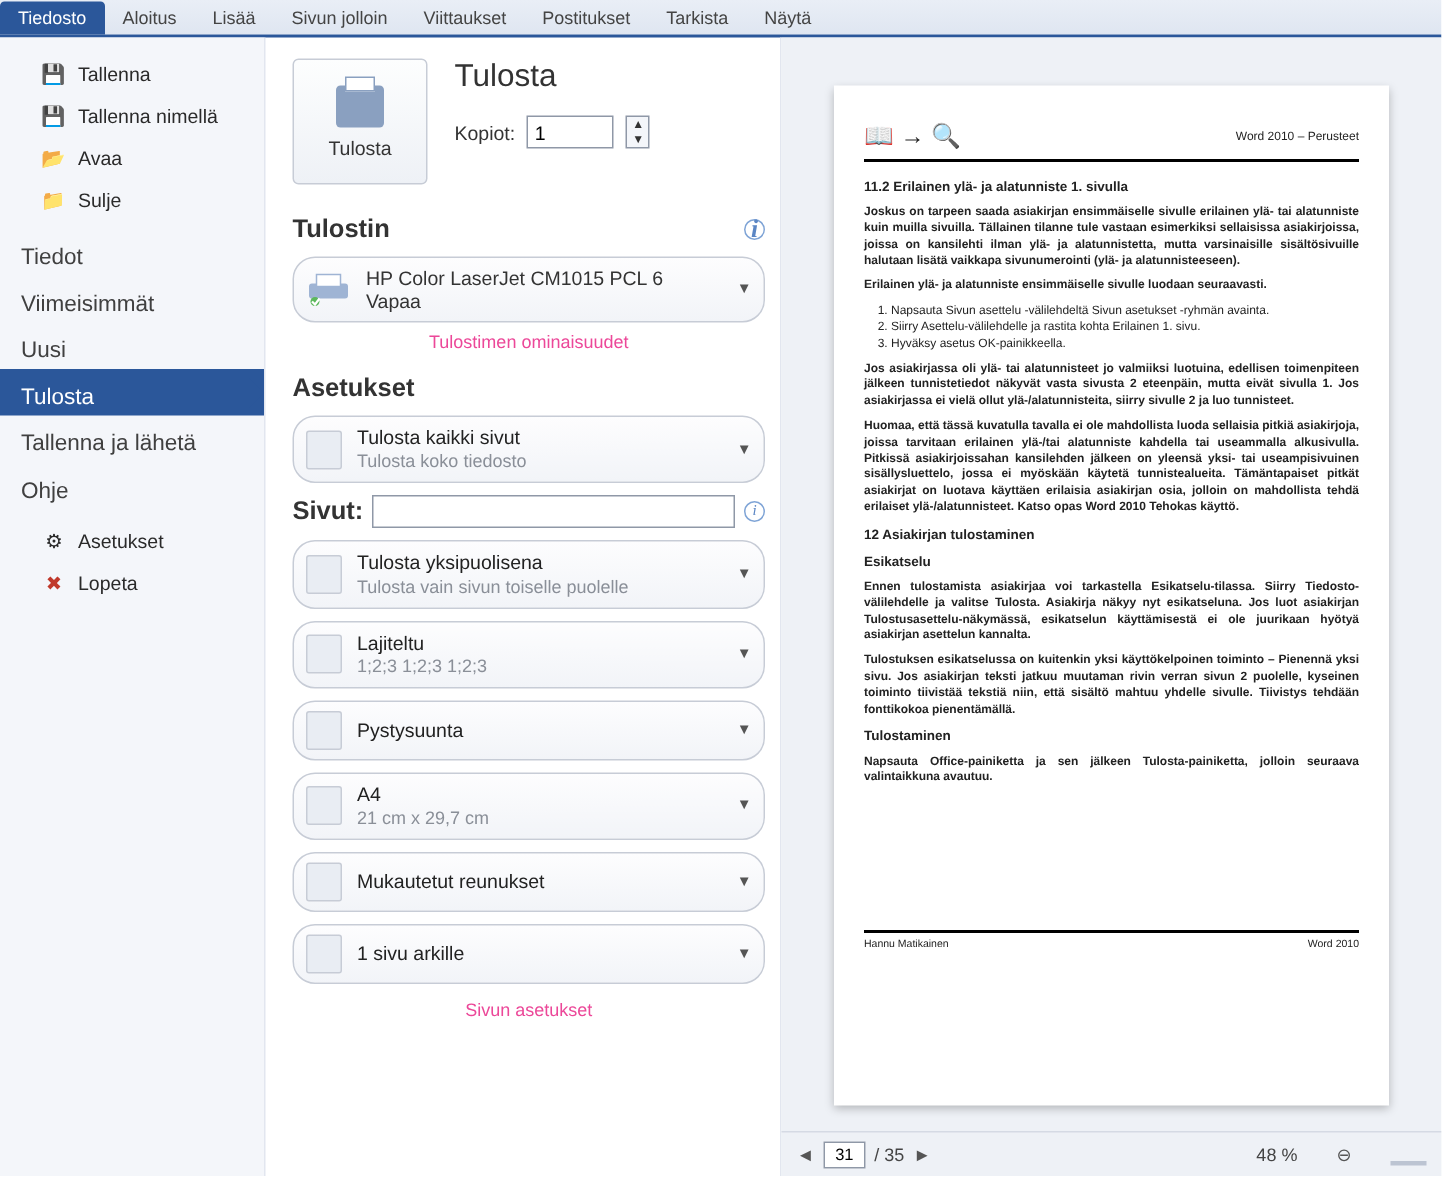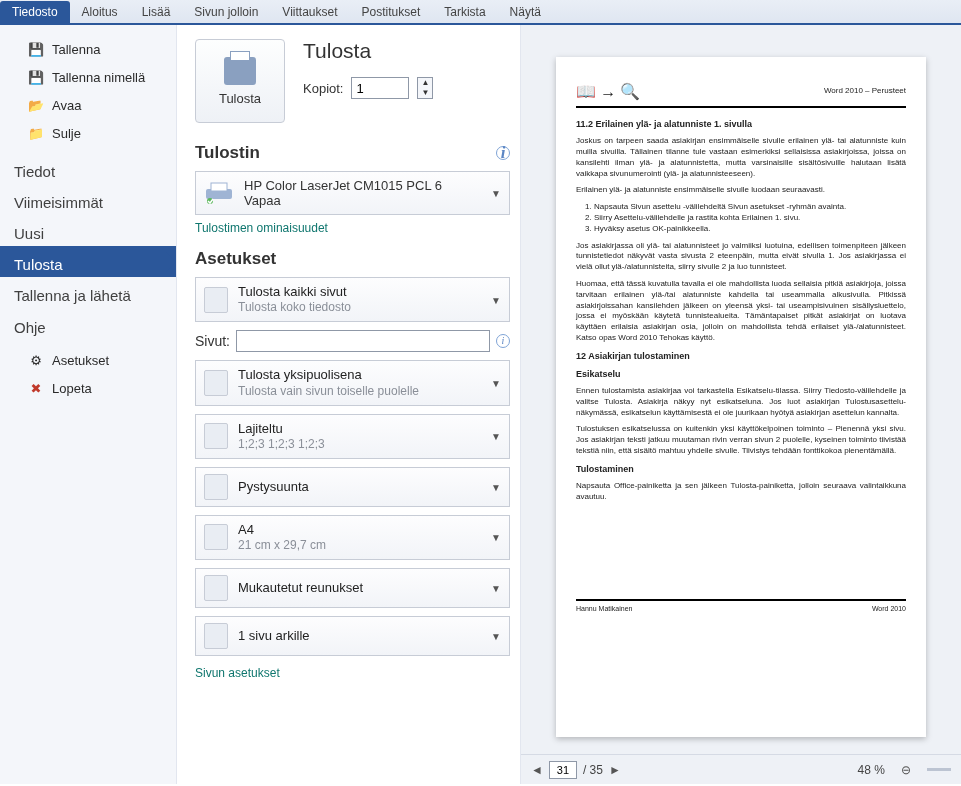--- a/index.html
+++ b/index.html
@@ -33,46 +33,46 @@
 .print-btn .pico::before { content:""; position:absolute; top:-6px; left:6px; right:6px; height:8px; background:#fff; border:1px solid #8aa0c0; }
 .copies { display:flex; align-items:center; gap:8px; margin-top:14px; }
 .copies input { width: 58px; height: 22px; border:1px solid #8f98a7; padding:0 4px; font-size:13px; }
 .spin { display:flex; flex-direction:column; border:1px solid #8f98a7; }
 .spin div { width:14px; height:10px; font-size:8px; line-height:10px; text-align:center; background:#f4f6fa; cursor:pointer; }
 
 .section-h { display:flex; align-items:center; justify-content:space-between; margin-top: 20px; }
 .section-h span { font-size: 17px; font-weight: 700; }
 .info-i { width:14px; height:14px; border:1px solid #7fa4d6; border-radius:50%; color:#5b86c4; font-size:10px; line-height:12px; text-align:center; font-style: italic; font-family: serif; }
 
-.printer-box, .opt-box { margin-top:8px; border:1px solid #c7ccd6; border-radius:0; background:linear-gradient(#fdfdfe,#f2f4f8); padding:6px 8px; display:flex; align-items:center; gap:10px; position:relative; cursor:pointer; }
+.printer-box, .opt-box { margin-top:8px; border:1px solid #c7ccd6; border-radius:15px; background:linear-gradient(#fdfdfe,#f2f4f8); padding:6px 8px; display:flex; align-items:center; gap:10px; position:relative; cursor:pointer; }
 .printer-box .drop, .opt-box .drop { position:absolute; right:8px; top:50%; transform:translateY(-50%); font-size:10px; color:#555; }
 .opt-box .oicon { width:24px; height:26px; background:#e9edf3; border:1px solid #c7ccd6; border-radius:2px; flex:none; }
 .opt-box .two { line-height:1.25; }
 .opt-box .two .t1 { color:#222; }
 .opt-box .two .t2 { color:#8a8f98; font-size:12px; }
-.link { color:#0f766e; font-size:12px; cursor:pointer; text-align:left; margin-top:6px; }
+.link { color:#ec4899; font-size:12px; cursor:pointer; text-align:center; margin-top:6px; }
 .row { display:flex; align-items:center; gap:6px; margin-top:8px; }
-.row label { font-size:14px; }
+.row label { font-size:17px;font-weight:bold; }
 .row input { flex:1; height:22px; border:1px solid #8f98a7; padding:0 4px; font-size:13px; }
 
 
 .preview { flex:1; background:#eef1f6; position:relative; display:flex; flex-direction:column; }
 .page-wrap { flex:1; display:flex; align-items:center; justify-content:center; padding: 18px 10px 4px 10px; }
 .page { width: 370px; height: 680px; background:#fff; box-shadow: 0 2px 6px rgba(0,0,0,.25); padding: 24px 20px; font-size: 8px; color:#222; line-height:1.35; overflow:hidden; }
 .page h3 { font-size: 9px; font-weight:bold; margin: 6px 0; }
-.page p { margin-bottom: 6px; text-align: justify; }
+.page p { margin-bottom: 6px; text-align: justify; font-weight: bold; }
 .page ol { margin: 4px 0 6px 18px; }
 .page .hdr { display:flex; align-items:center; justify-content:space-between; border-bottom: 2px solid #000; padding-bottom:4px; margin-bottom:10px; }
 .page .hdr .docico { font-size: 16px; }
 .page .ftr { border-top: 2px solid #000; margin-top: 10px; padding-top:3px; display:flex; justify-content:space-between; font-size:7px; }
 
 .preview-bar { height: 30px; background:#eef1f6; border-top:1px solid #d5dae4; display:flex; align-items:center; padding: 0 10px; font-size:12px; color:#444; gap:6px; }
 .preview-bar .nav { cursor:pointer; font-size:12px; color:#555; }
 .preview-bar input { width:28px; height:18px; border:1px solid #8f98a7; text-align:center; font-size:11px; }
-.preview-bar .right { margin-left:auto; display:flex; align-items:center; gap:16px; }
+.preview-bar .right { margin-left:auto; display:flex; align-items:flex-end; gap:26px; }
 .zoomtrack { width: 24px; height:3px; background:#bcc4d2; position:relative; }
 
 .pricon { width:30px; height:24px; position:relative; }
 .pricon svg { width:30px; height:24px; }
 </style>
 </head>
 <body>
 
 <div class="ribbon">
   <div class="tab active">Tiedosto</div>

